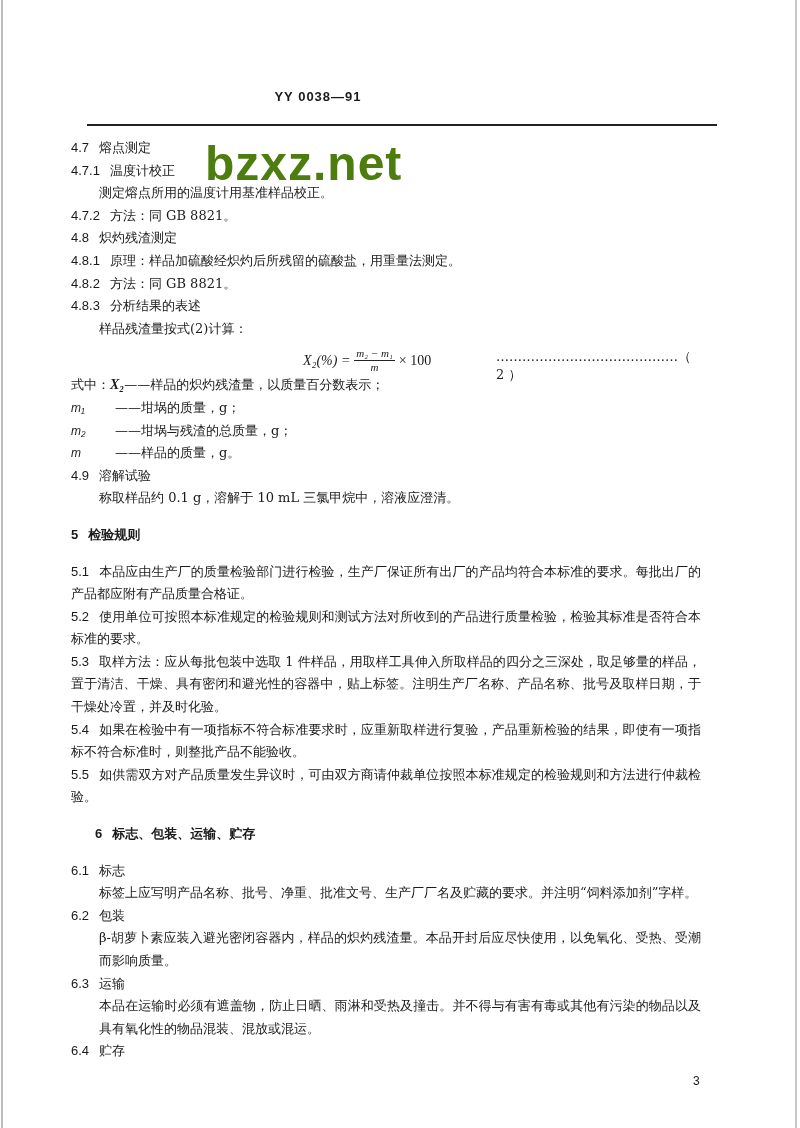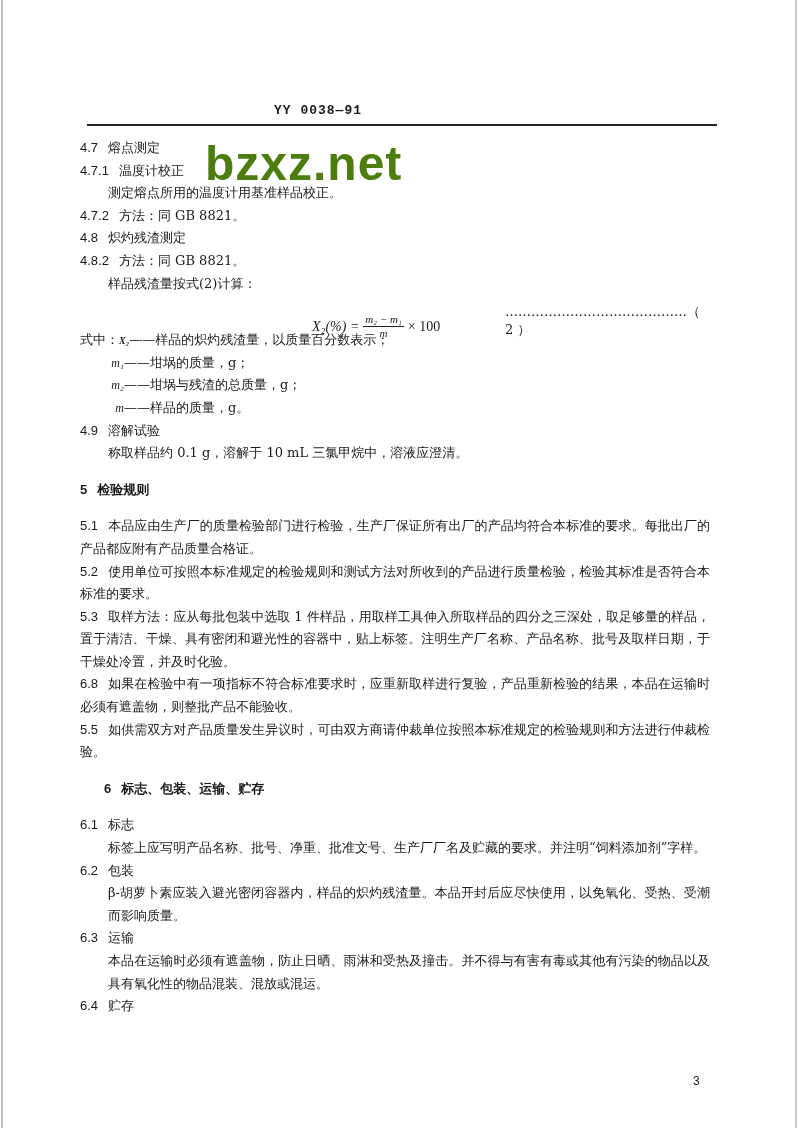--- a/index.html
+++ b/index.html
@@ -8,93 +8,95 @@
       font-family: "DejaVu Serif", "Liberation Serif", serif; color: #1a1a1a;
     }
     .edge-left { position: absolute; left: 1px; top: 0; width: 2px; height: 1128px; background: #bdbdbd; }
     .edge-right { position: absolute; left: 795px; top: 0; width: 2px; height: 1128px; background: #c8c8c8; }
     .watermark {
       position: absolute; left: 205px; top: 140px; font-family: "Liberation Sans", sans-serif;
       font-weight: bold; font-size: 48px; color: #4d7c0f; letter-spacing: 1px; line-height: 1;
       pointer-events: none; z-index: 0;
     }
     .header-code {
-      position: absolute; left: 0; top: 103px; width: 636px; text-align: center;
-      font-family: Liberation Mono, monospace; font-size: 13px; font-weight: bold;
+      position: absolute; left: 0; top: 89px; width: 636px; text-align: center;
+      font-family: Liberation Sans, sans-serif; font-size: 13px; font-weight: bold;
       letter-spacing: 1px; z-index: 1;
     }
     .header-rule { position: absolute; left: 87px; top: 124px; width: 630px; height: 2px; background: #222; z-index: 1; }
-    .content { position: absolute; left: 80px; top: 137px; width: 630px; z-index: 1; font-size: 13px; }
+    .content { position: absolute; left: 71px; top: 137px; width: 630px; z-index: 1; font-size: 13px; }
     .line { height: 22.6px; line-height: 22.6px; white-space: nowrap; }
     .indent { padding-left: 28px; }
     .num { display: inline-block; font-family: "Liberation Sans", sans-serif; margin-right: 10px; }
     .gap { height: 14px; }
     .just { white-space: normal; text-align: justify; height: auto; }
     .formula-row { position: relative; height: 34px; }
     .formula {
       position: absolute; left: 232px; top: 2px; font-family: "Liberation Serif", serif; font-size: 14px;
       display: flex; align-items: center;
     }
-    .frac { display: inline-flex; flex-direction: column; align-items: center; margin: 16px 4px; font-style: italic; font-size: 11px; }
+    .frac { display: inline-flex; flex-direction: column; align-items: center; margin: 5px 4px; font-style: italic; font-size: 11px; }
     .frac .top { border-bottom: 1px solid #222; padding: 0 2px; line-height: 13px; }
     .frac .bot { line-height: 13px; }
     .var { font-style: italic; }
     .eqno { position: absolute; left: 425px; top: 8px; font-size: 13px; letter-spacing: 0; }
     .def-row { height: 22.6px; line-height: 22.6px; white-space: nowrap; }
-    .def-sym { display: inline-block; width: 44px; text-align: right; font-style: italic; font-family: Liberation Serif, serif; font-size: 12px; }
+    .def-sym { display: inline-block; width: 44px; font-style: italic; font-family: Liberation Sans, sans-serif; font-size: 12px; }
     .page-number { position: absolute; left: 693px; top: 1074px; font-family: "Liberation Sans", sans-serif; font-size: 12px; z-index: 1; }
   </style>
 </head>
 <body>
 
 <div class="edge-left"></div>
 <div class="edge-right"></div>
 <div class="watermark">bzxz.net</div>
 
 <div class="header-code">YY 0038—91</div>
 <div class="header-rule"></div>
 
 <div class="content">
 
   <div class="line"><span class="num">4.7</span><span>熔点测定</span></div>
   <div class="line"><span class="num">4.7.1</span><span>温度计校正</span></div>
   <div class="line indent">测定熔点所用的温度计用基准样品校正。</div>
   <div class="line"><span class="num">4.7.2</span><span>方法：同 GB 8821。</span></div>
   <div class="line"><span class="num">4.8</span><span>炽灼残渣测定</span></div>
+  <div class="line"><span class="num">4.8.1</span><span>原理：样品加硫酸经炽灼后所残留的硫酸盐，用重量法测定。</span></div>
   <div class="line"><span class="num">4.8.2</span><span>方法：同 GB 8821。</span></div>
+  <div class="line"><span class="num">4.8.3</span><span>分析结果的表述</span></div>
   <div class="line indent">样品残渣量按式(2)计算：</div>
 
   <div class="formula-row">
     <div class="formula">
       <span class="var">X₂(%) =</span>
       <span class="frac">
         <span class="top">m₂ − m₁</span>
         <span class="bot">m</span>
       </span>
       <span>× 100</span>
     </div>
     <div class="eqno">……………………………………（ 2 ）</div>
   </div>
 
-  <div class="def-row"><span>式中：</span><span class="var" style="font-family:'Liberation Serif',serif;font-size:10px;font-weight:bold;">X₂</span><span>——样品的炽灼残渣量，以质量百分数表示；</span></div>
+  <div class="def-row"><span>式中：</span><span class="var" style="font-family:'Liberation Serif',serif;font-size:14px;font-weight:bold;">X₂</span><span>——样品的炽灼残渣量，以质量百分数表示；</span></div>
   <div class="def-row"><span class="def-sym">m₁</span><span>——坩埚的质量，g；</span></div>
   <div class="def-row"><span class="def-sym">m₂</span><span>——坩埚与残渣的总质量，g；</span></div>
   <div class="def-row"><span class="def-sym">m</span><span>——样品的质量，g。</span></div>
 
   <div class="line"><span class="num">4.9</span><span>溶解试验</span></div>
   <div class="line indent">称取样品约 0.1 g，溶解于 10 mL 三氯甲烷中，溶液应澄清。</div>
 
   <div class="gap"></div>
   <div class="line" style="font-weight:bold;"><span class="num">5</span><span>检验规则</span></div>
   <div class="gap"></div>
 
   <div class="line just"><span class="num">5.1</span><span>本品应由生产厂的质量检验部门进行检验，生产厂保证所有出厂的产品均符合本标准的要求。每批出厂的产品都应附有产品质量合格证。</span></div>
   <div class="line just"><span class="num">5.2</span><span>使用单位可按照本标准规定的检验规则和测试方法对所收到的产品进行质量检验，检验其标准是否符合本标准的要求。</span></div>
   <div class="line just"><span class="num">5.3</span><span>取样方法：应从每批包装中选取 1 件样品，用取样工具伸入所取样品的四分之三深处，取足够量的样品，置于清洁、干燥、具有密闭和避光性的容器中，贴上标签。注明生产厂名称、产品名称、批号及取样日期，于干燥处冷置，并及时化验。</span></div>
-  <div class="line just"><span class="num">6.8</span><span>如果在检验中有一项指标不符合标准要求时，应重新取样进行复验，产品重新检验的结果，本品在运输时必须有遮盖物，则整批产品不能验收。</span></div>
+  <div class="line just"><span class="num">5.4</span><span>如果在检验中有一项指标不符合标准要求时，应重新取样进行复验，产品重新检验的结果，即使有一项指标不符合标准时，则整批产品不能验收。</span></div>
   <div class="line just"><span class="num">5.5</span><span>如供需双方对产品质量发生异议时，可由双方商请仲裁单位按照本标准规定的检验规则和方法进行仲裁检验。</span></div>
 
   <div class="gap"></div>
   <div class="line" style="font-weight:bold;margin-left:24px;"><span class="num">6</span><span>标志、包装、运输、贮存</span></div>
   <div class="gap"></div>
 
   <div class="line"><span class="num">6.1</span><span>标志</span></div>
   <div class="line just indent">标签上应写明产品名称、批号、净重、批准文号、生产厂厂名及贮藏的要求。并注明“饲料添加剂”字样。</div>
   <div class="line"><span class="num">6.2</span><span>包装</span></div>
   <div class="line just indent">β-胡萝卜素应装入避光密闭容器内，样品的炽灼残渣量。本品开封后应尽快使用，以免氧化、受热、受潮而影响质量。</div>

